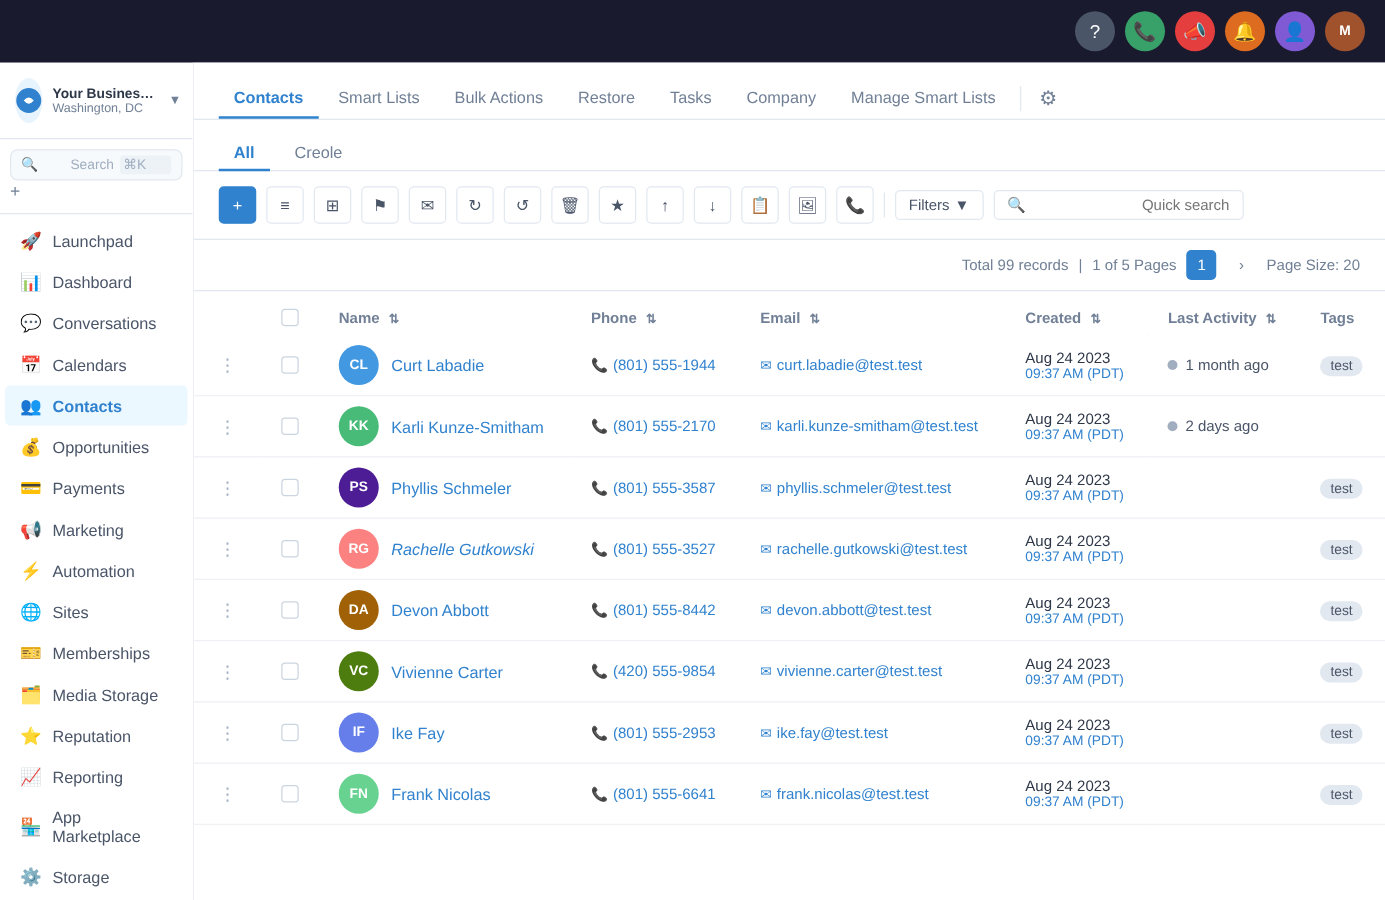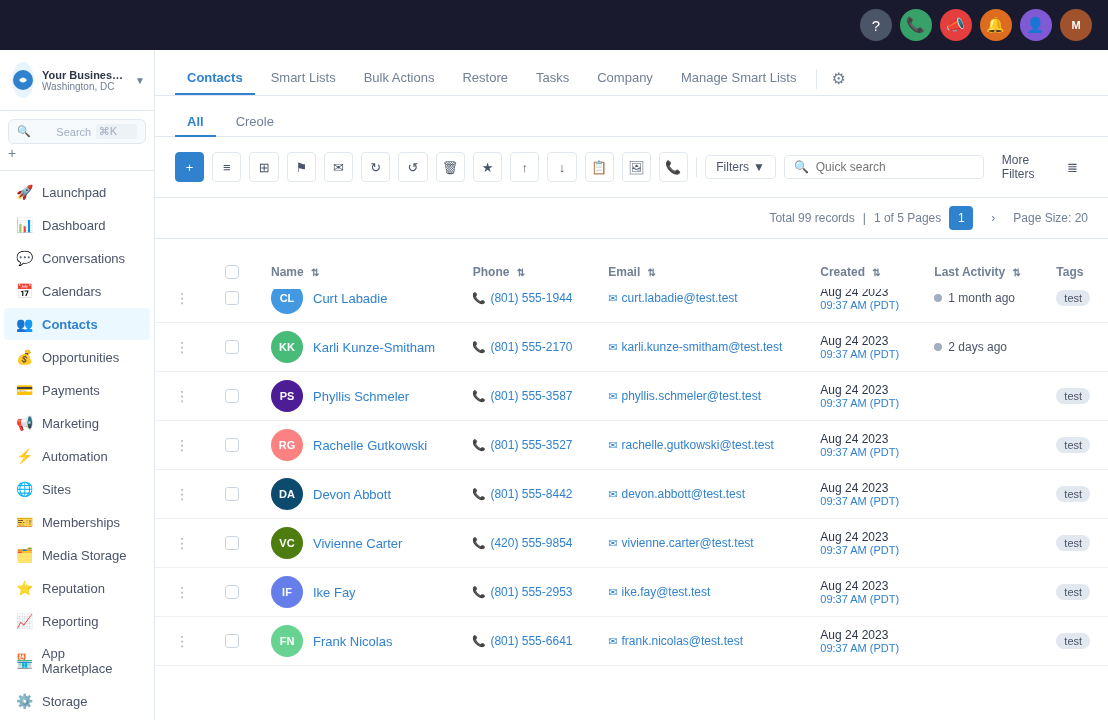--- a/index.html
+++ b/index.html
@@ -49,30 +49,30 @@
     .content-tabs { display: flex; gap: 8px; padding: 12px 20px 0; border-bottom: 1px solid #e2e8f0; align-items: center; }
     .tab { padding: 6px 12px; font-size: 13px; color: #718096; cursor: pointer; border-bottom: 2px solid transparent; margin-bottom: -1px; }
     .tab.active { color: #3182ce; border-bottom-color: #3182ce; font-weight: 600; }
 
     .toolbar { display: flex; align-items: center; gap: 8px; padding: 12px 20px; border-bottom: 1px solid #e2e8f0; }
     .toolbar-btn { width: 30px; height: 30px; display: flex; align-items: center; justify-content: center; border: 1px solid #e2e8f0; border-radius: 4px; cursor: pointer; font-size: 13px; color: #4a5568; background: white; }
     .toolbar-btn.primary { background: #3182ce; color: white; border-color: #3182ce; }
     .toolbar-divider { width: 1px; height: 20px; background: #e2e8f0; }
     .columns-btn { display: flex; align-items: center; gap: 4px; padding: 4px 10px; border: 1px solid #e2e8f0; border-radius: 4px; font-size: 12px; color: #4a5568; cursor: pointer; background: white; }
     .search-box { display: flex; align-items: center; gap: 6px; border: 1px solid #e2e8f0; border-radius: 4px; padding: 4px 10px; flex: 0 0 200px; background: white; }
-    .search-box input { border: none; outline: none; font-size: 12px; color: #4a5568; background: transparent; width: 100%; }
+    .search-box input { border: none; outline: none; font-size: 12px; color: #4a5568; background: transparent; width: 100%; text-align: right; }
     .more-filters { display: flex; align-items: center; gap: 4px; padding: 4px 10px; font-size: 12px; color: #4a5568; cursor: pointer; }
 
     .pagination-bar { display: flex; align-items: center; justify-content: flex-end; padding: 8px 20px; gap: 8px; font-size: 12px; color: #718096; border-bottom: 1px solid #e2e8f0; }
     .page-btn { width: 24px; height: 24px; display: flex; align-items: center; justify-content: center; border-radius: 4px; cursor: pointer; font-size: 12px; }
     .page-btn.active { background: #3182ce; color: white; }
 
     .table-container { flex: 1; overflow-y: auto; }
     table { width: 100%; border-collapse: collapse; }
-    thead th { padding: 10px 16px; text-align: left; font-size: 12px; font-weight: 600; color: #718096; background: white; border-bottom: 1px solid #e2e8f0; white-space: nowrap; position: sticky; top: 16px; z-index: 1; }
+    thead th { padding: 10px 16px; text-align: left; font-size: 12px; font-weight: 600; color: #718096; background: white; border-bottom: 1px solid #e2e8f0; white-space: nowrap; position: sticky; top: 4px; z-index: 1; }
     thead th .sort-icon { display: inline-block; margin-left: 4px; font-size: 10px; }
     tbody tr { border-bottom: 1px solid #f0f0f5; }
     tbody td { padding: 8px 16px; font-size: 13px; color: #2d3748; vertical-align: middle; }
 
     .row-menu { color: #a0aec0; cursor: pointer; font-size: 14px; padding: 2px 4px; }
     .checkbox { width: 14px; height: 14px; border: 1px solid #cbd5e0; border-radius: 3px; cursor: pointer; }
 
     .avatar-cell { display: flex; align-items: center; gap: 10px; }
     .avatar { width: 32px; height: 32px; border-radius: 50%; display: flex; align-items: center; justify-content: center; font-size: 11px; font-weight: 700; color: white; flex-shrink: 0; }
 
@@ -240,24 +240,20 @@
       <div class="columns-btn">
         <span>Filters</span>
         <span>▼</span>
       </div>
 
       <div class="search-box">
         <span style="color:#a0aec0;font-size:12px;">🔍</span>
         <input type="text" placeholder="Quick search" style="">
       </div>
 
-      <div class="more-filters">
-        <span>More Filters</span>
-        <span style="font-size:13px;">≣</span>
-      </div>
     </div>
 
     <div class="pagination-bar">
       <span>Total 99 records</span>
       <span>|</span>
       <span>1 of 5 Pages</span>
       <div class="page-btn active">1</div>
       <div class="page-btn">›</div>
       <span>Page Size: 20</span>
     </div>
@@ -386,21 +382,21 @@
       <td><span class="tag">test</span></td>
     </tr>
             <tr>
       <td><span class="row-menu">⋮</span></td>
       <td>
                 <div class="checkbox"></div>
               </td>
       <td>
         <div class="avatar-cell">
           <div class="avatar" style="background:#fc8181">RG</div>
-          <span style="cursor:pointer;color:#3182ce;">Rachelle Gutkowski</span>
+          <span style="cursor:pointer;color:#3182ce;font-style:italic;">Rachelle Gutkowski</span>
         </div>
       </td>
       <td>
         <div class="phone-cell">
           <span class="phone-icon">📞</span>
           <span style="cursor:pointer;">(801) 555-3527</span>
         </div>
       </td>
       <td>
         <div class="email-cell">
@@ -417,21 +413,21 @@
       <td></td>
       <td><span class="tag">test</span></td>
     </tr>
             <tr>
       <td><span class="row-menu">⋮</span></td>
       <td>
                 <div class="checkbox"></div>
               </td>
       <td>
         <div class="avatar-cell">
-          <div class="avatar" style="background:#0c4a6e">DA</div>
+          <div class="avatar" style="background:#a16207">DA</div>
           <span style="cursor:pointer;color:#3182ce;">Devon Abbott</span>
         </div>
       </td>
       <td>
         <div class="phone-cell">
           <span class="phone-icon">📞</span>
           <span style="cursor:pointer;">(801) 555-8442</span>
         </div>
       </td>
       <td>

